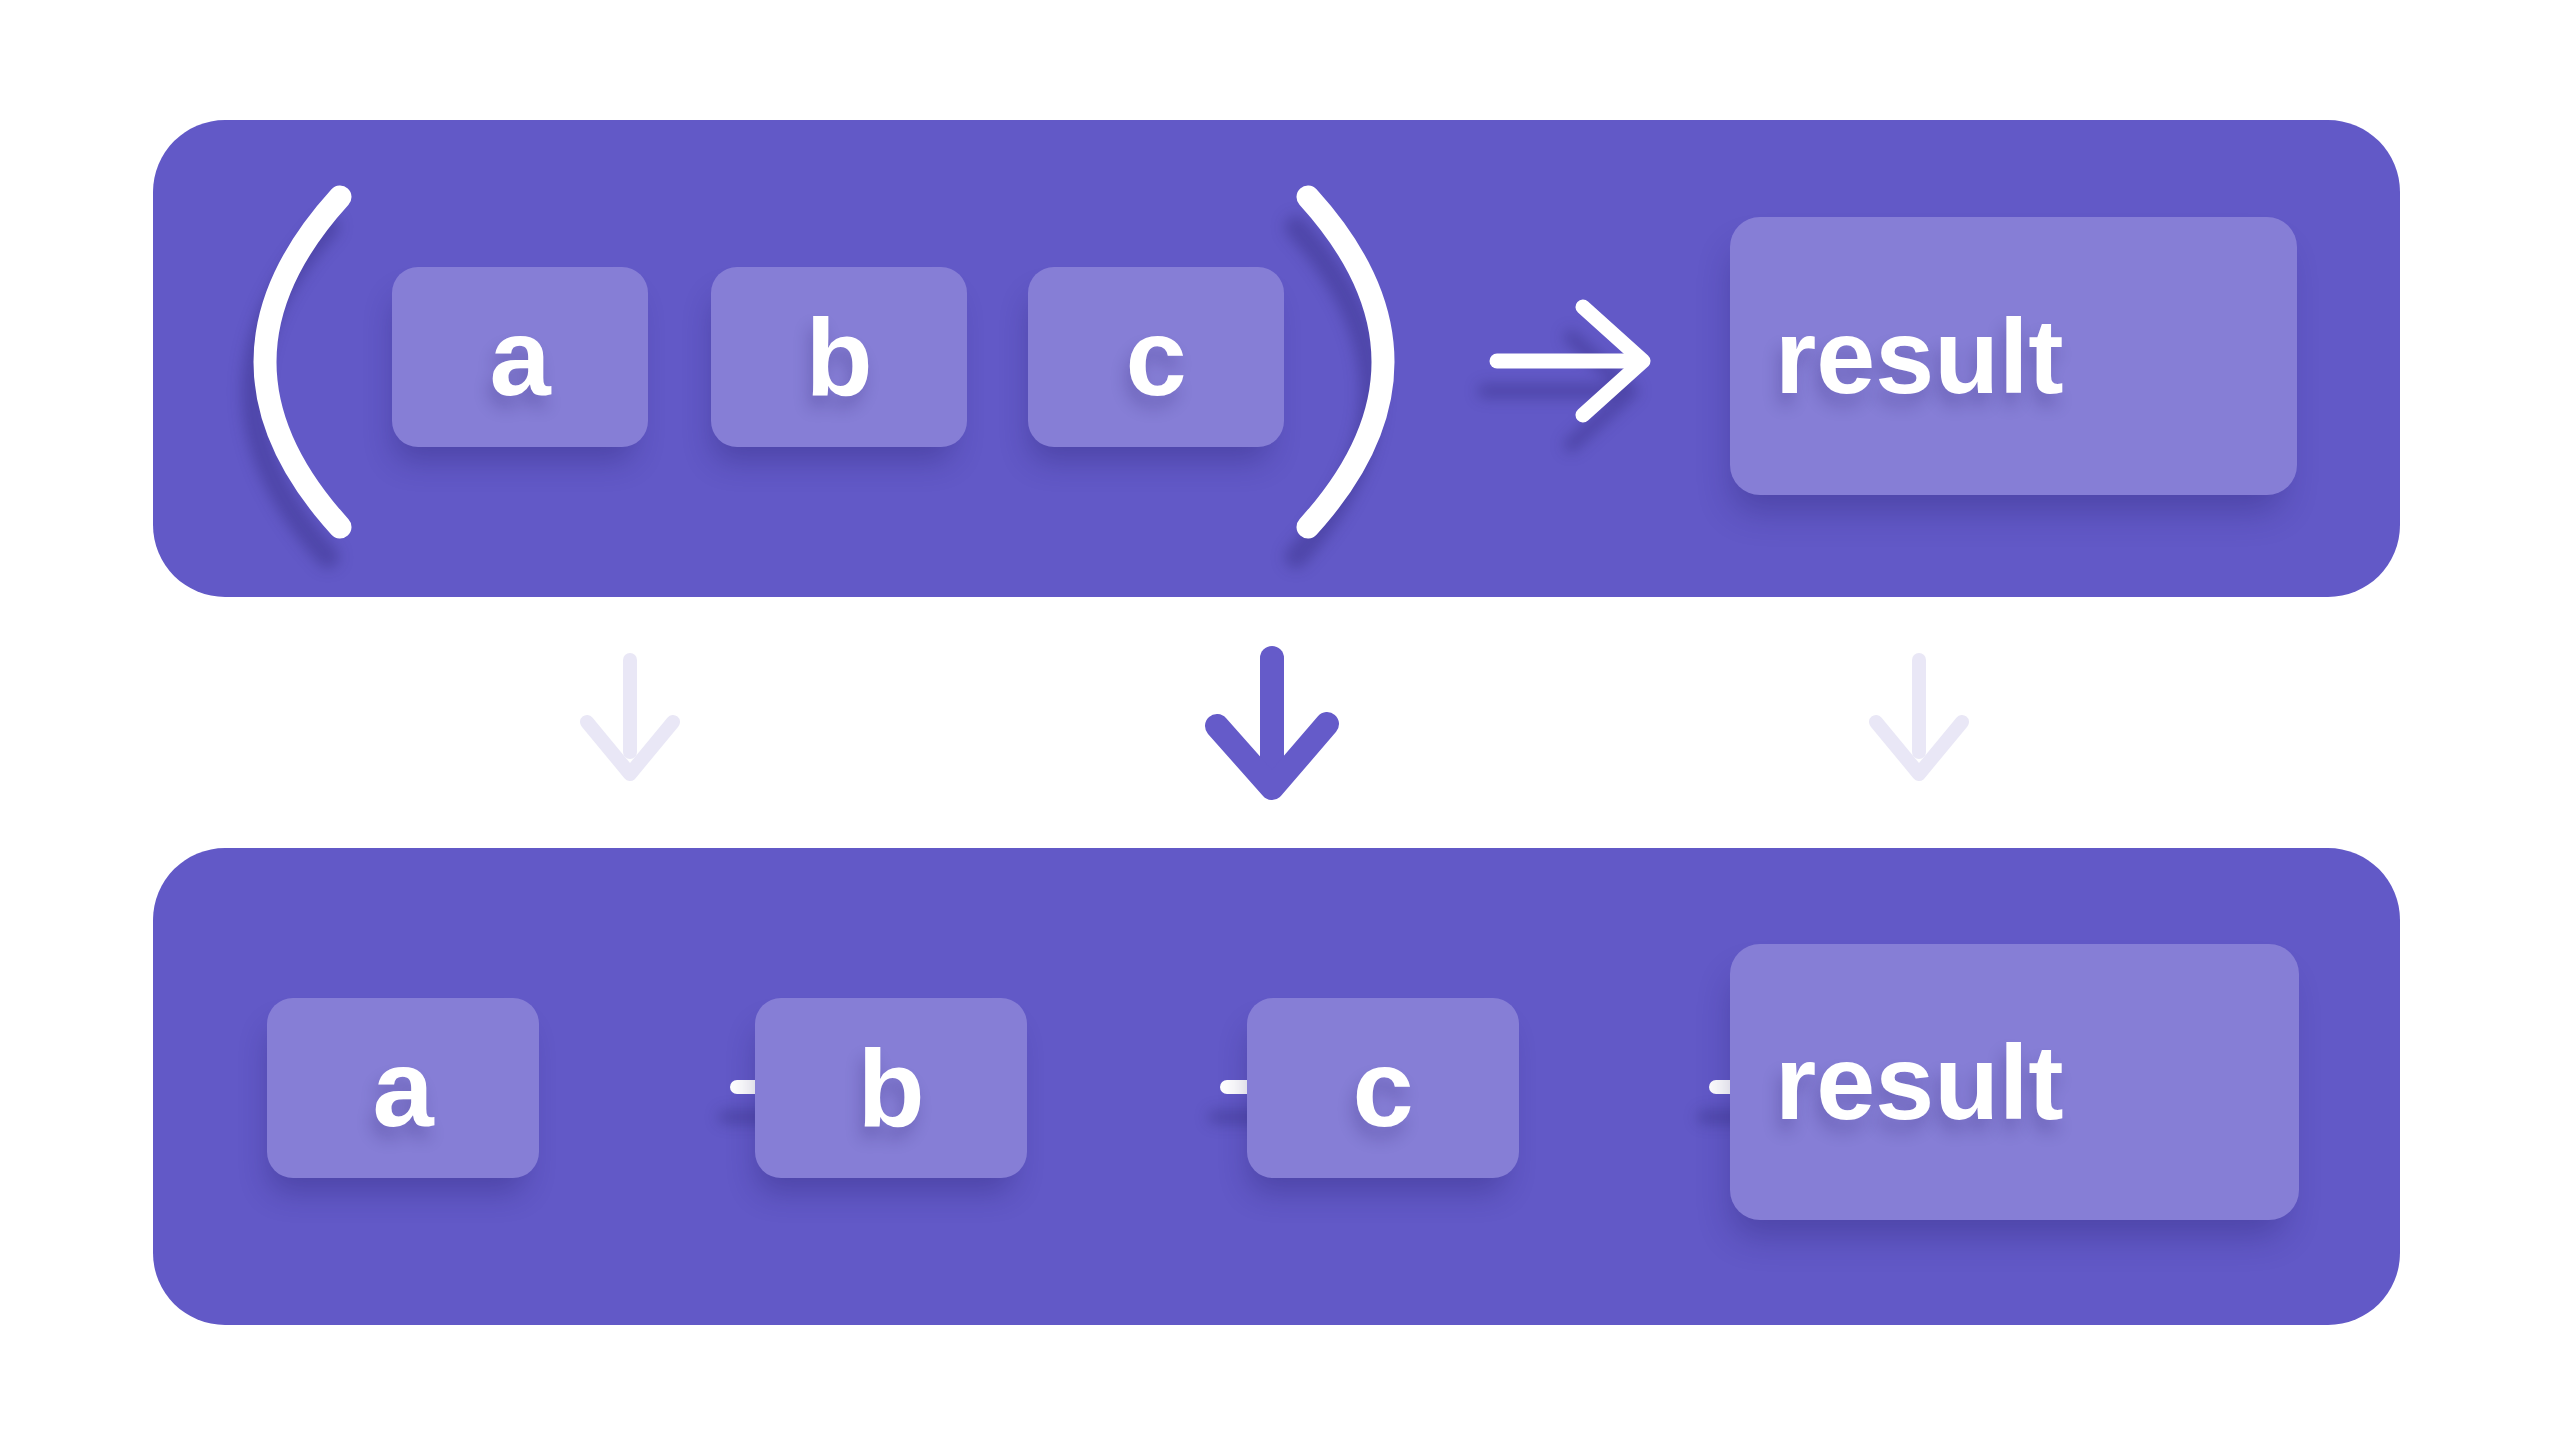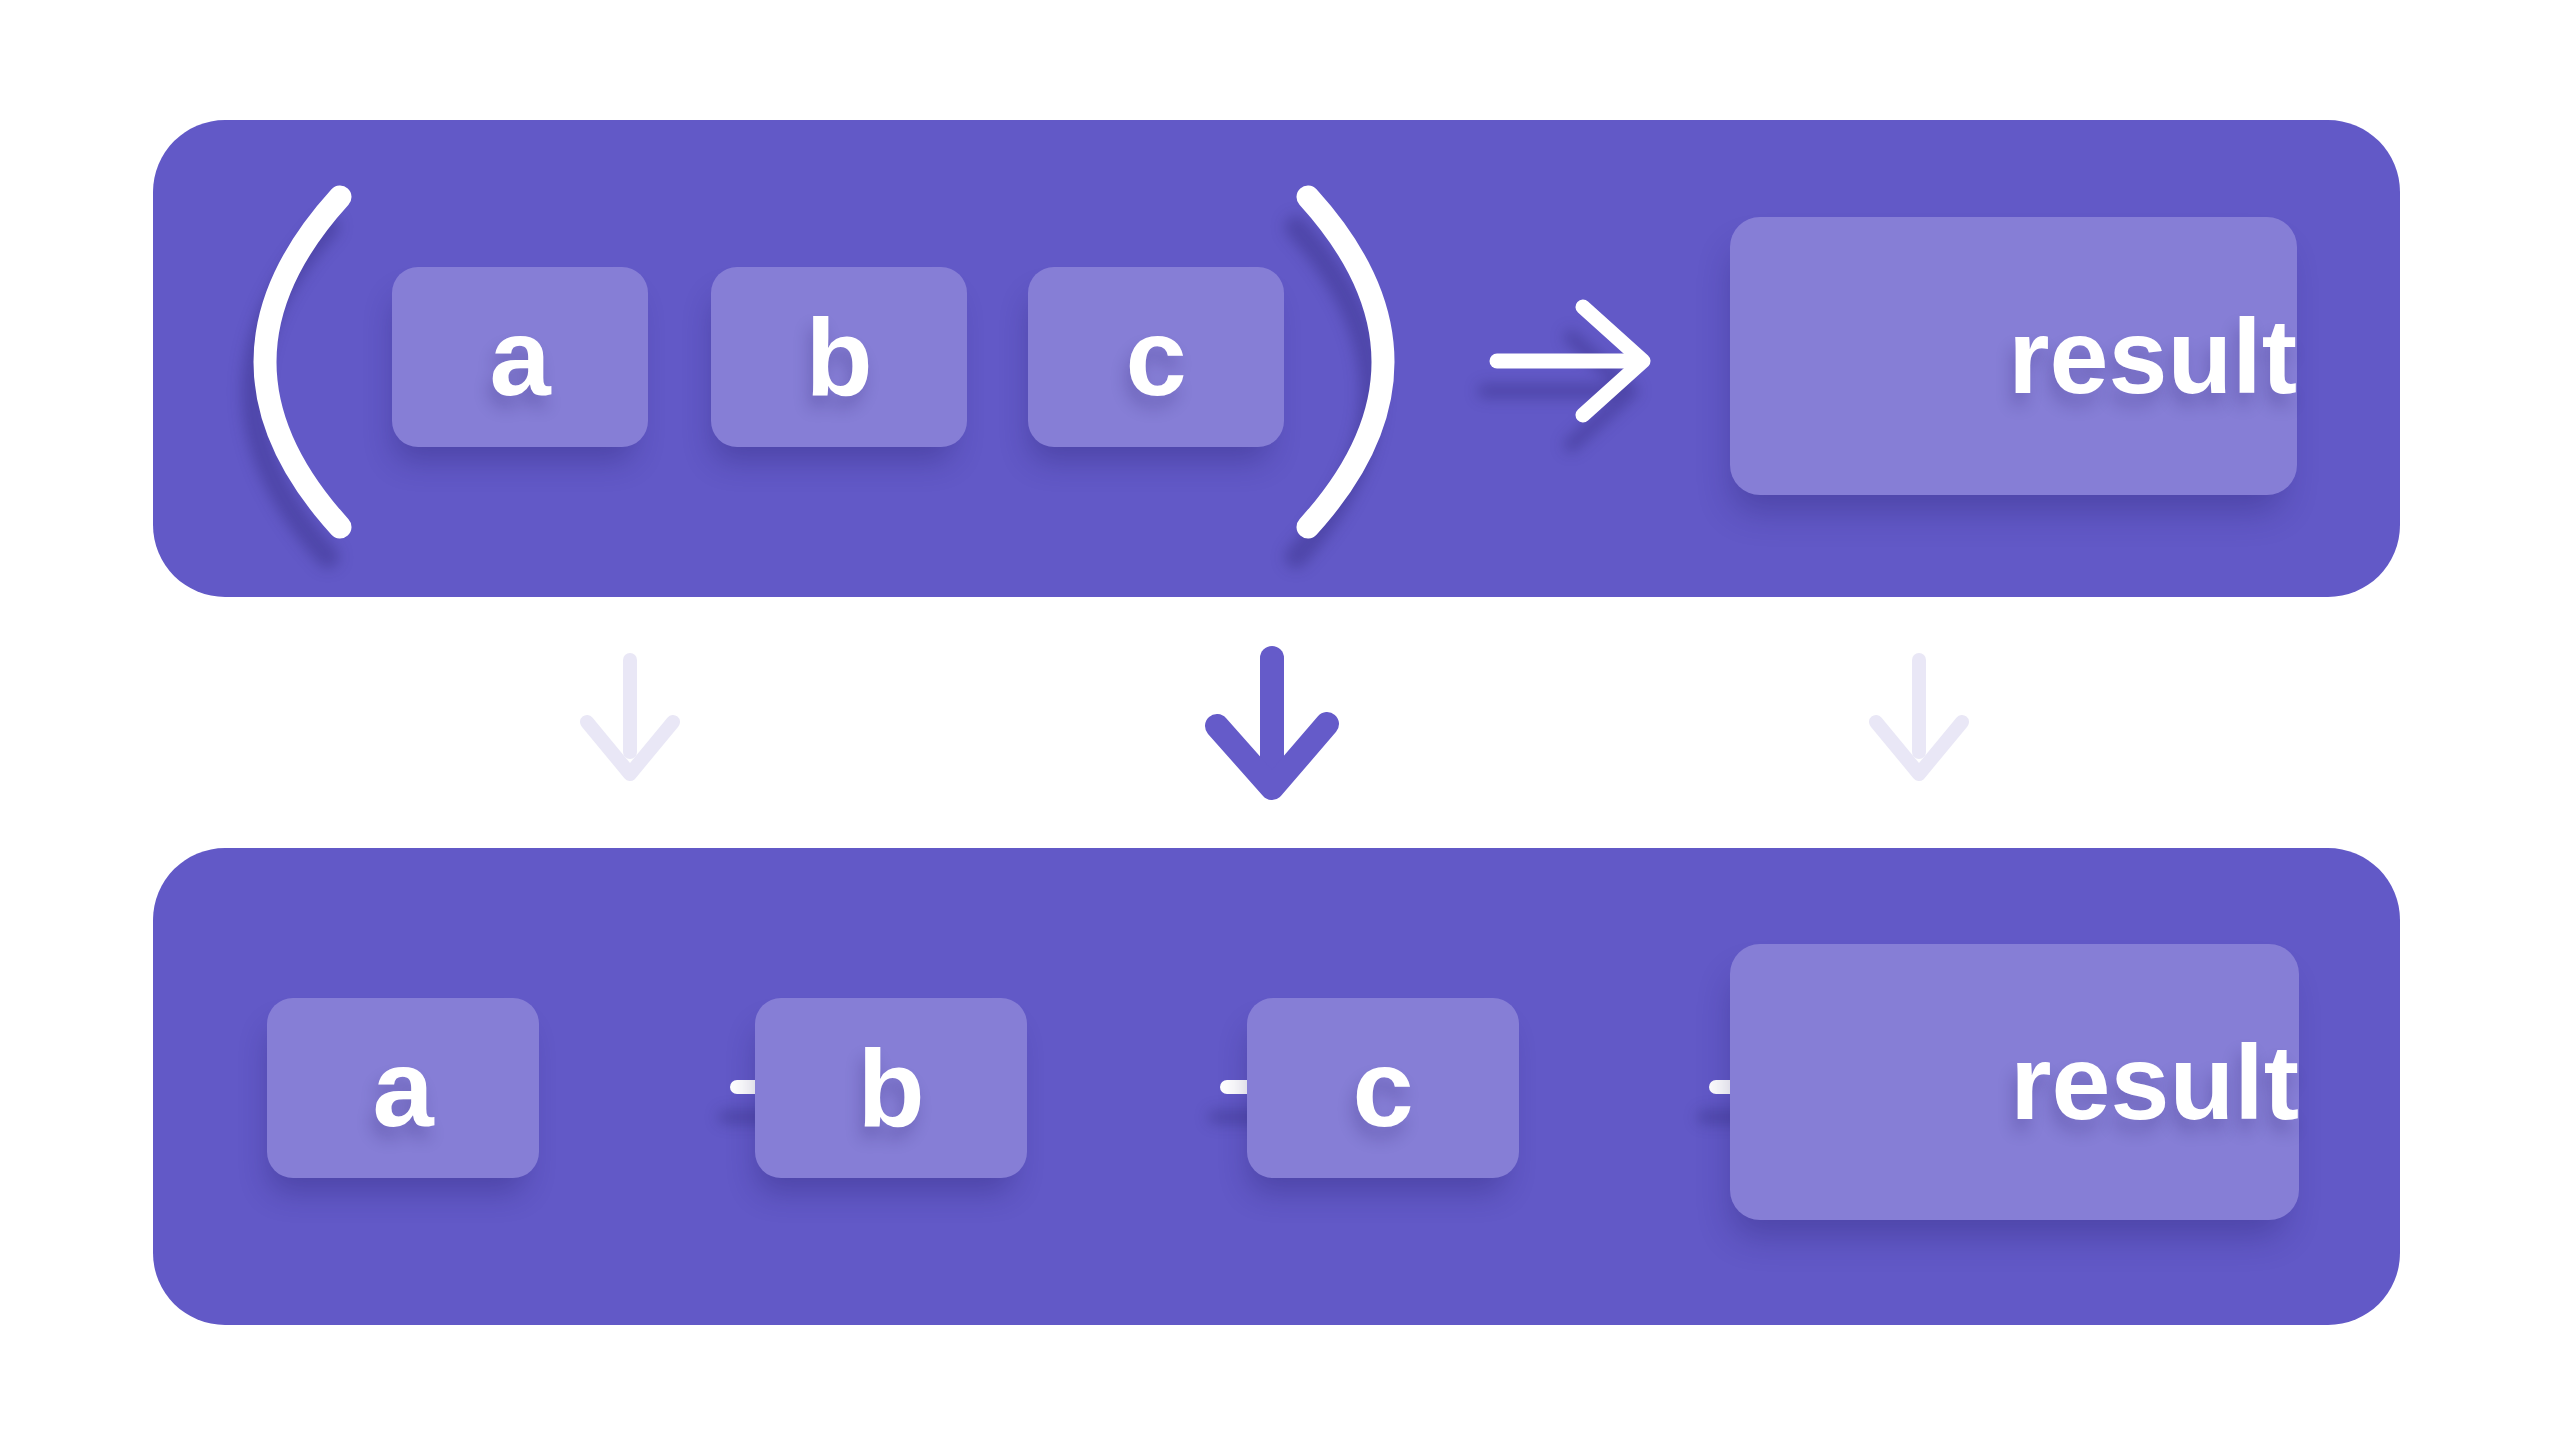--- a/index.html
+++ b/index.html
@@ -44,22 +44,23 @@
     font-size:110px;
     line-height:1;
     text-shadow:-4px 12px 16px rgba(30,22,95,0.22);
   }
   .result{
     position:absolute;
     background:var(--chip);
     border-radius:30px;
     display:flex;
     align-items:center;
-    justify-content:flex-end;
+    justify-content:flex-start;
     box-shadow:-6px 24px 34px -8px rgba(30,22,95,0.30);
+    padding-left:45px;
   }
   .result span{font-size:106px;}
   svg.stroke-icon{
     position:absolute;
     overflow:visible;
     fill:none;
     stroke-linecap:round;
     stroke-linejoin:round;
   }
   svg.white-ink{

